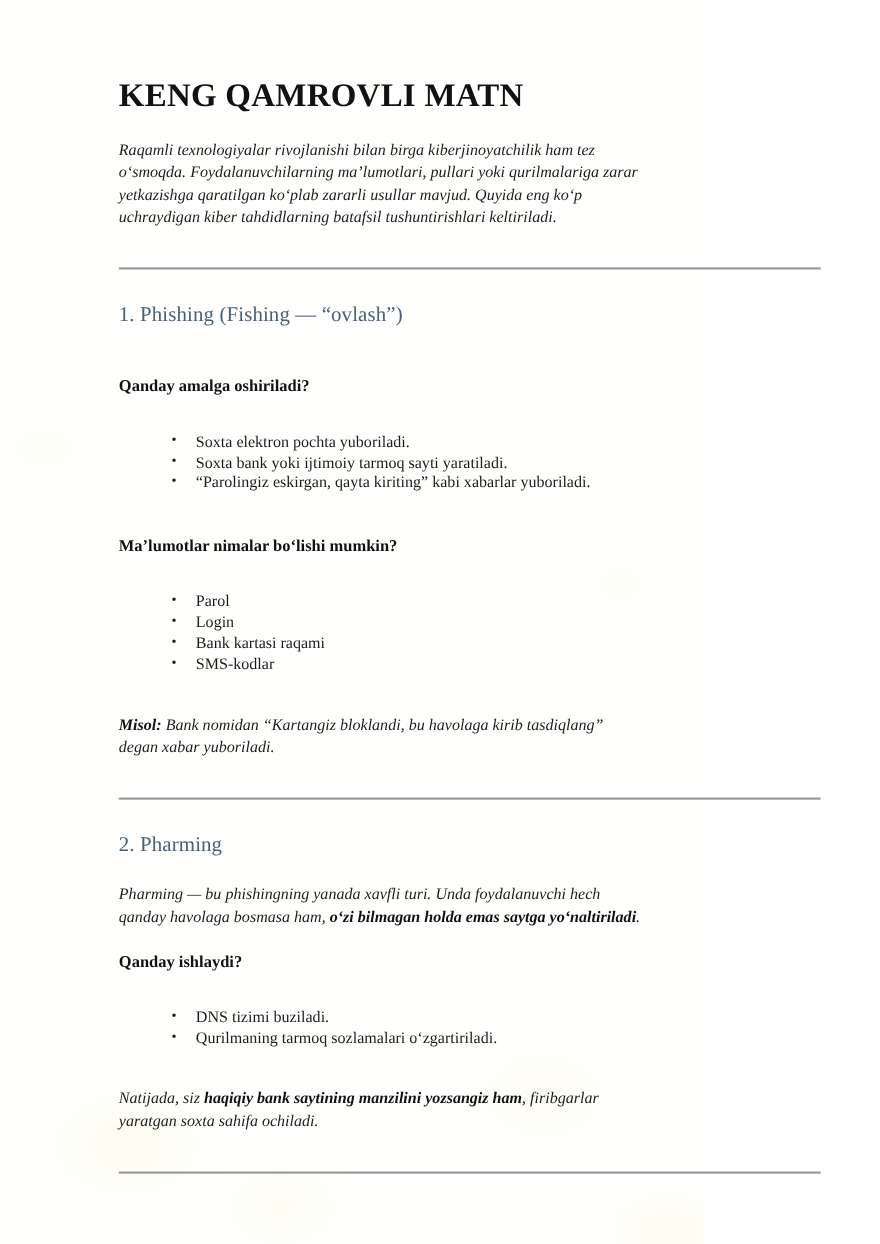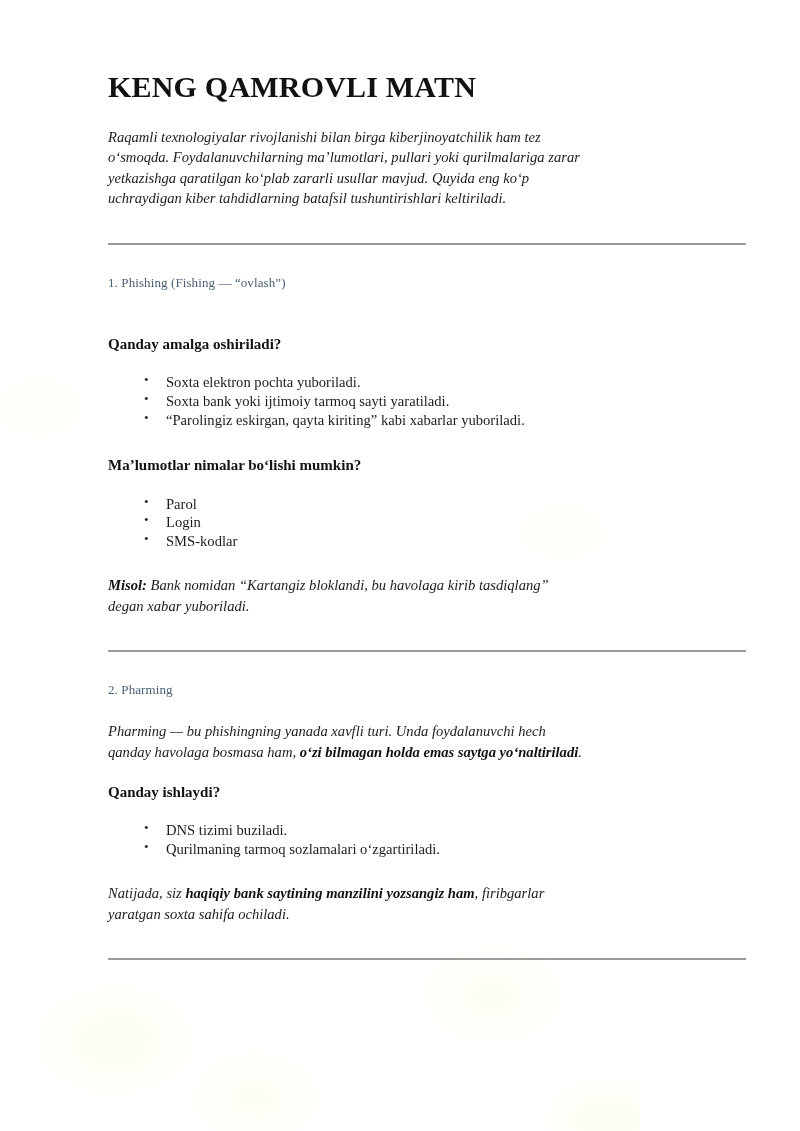--- a/index.html
+++ b/index.html
@@ -69,39 +69,39 @@
   .lead { max-width: 600px; }
 
   hr.rule {
     border: 0;
     border-top: 2px solid #9a9a9a;
     margin: 0;
     width: 638px;
   }
 
   .sec-heading {
-    font-size: 13px;
+    font-size: 19px;
     font-weight: normal;
     color: #4a6076;
     margin: 0;
     line-height: 1.3;
     letter-spacing: 0.1px;
   }
 
   .sub-heading {
     font-size: 15px;
     font-weight: bold;
     color: #121212;
     margin: 0;
     line-height: 1.35;
   }
 
   ul.bullets {
     list-style: none;
-    margin: 4px;
+    margin: 16px;
     padding: 0;
     font-family: Liberation Serif, serif;
   }
   ul.bullets li {
     position: relative;
     font-size: 14.6px;
     line-height: 1.29;
     padding-left: 54px;
     color: #1c1c1c;
   }
@@ -159,20 +159,21 @@
 
       <div class="sp-list-sub"></div>
 
       <h3 class="sub-heading">Ma’lumotlar nimalar bo‘lishi mumkin?</h3>
 
       <div class="sp-sub-list"></div>
 
       <ul class="bullets">
         <li>Parol</li>
         <li>Login</li>
+        <li>Bank kartasi raqami</li>
         <li>SMS-kodlar</li>
       </ul>
 
       <div class="sp-list-para"></div>
 
       <p class="para"><b>Misol:</b><span> Bank nomidan “Kartangiz bloklandi, bu havolaga kirib tasdiqlang” degan xabar yuboriladi.</span></p>
     </section>
 
     <div class="sp-rule-top"></div>
     <hr class="rule">

